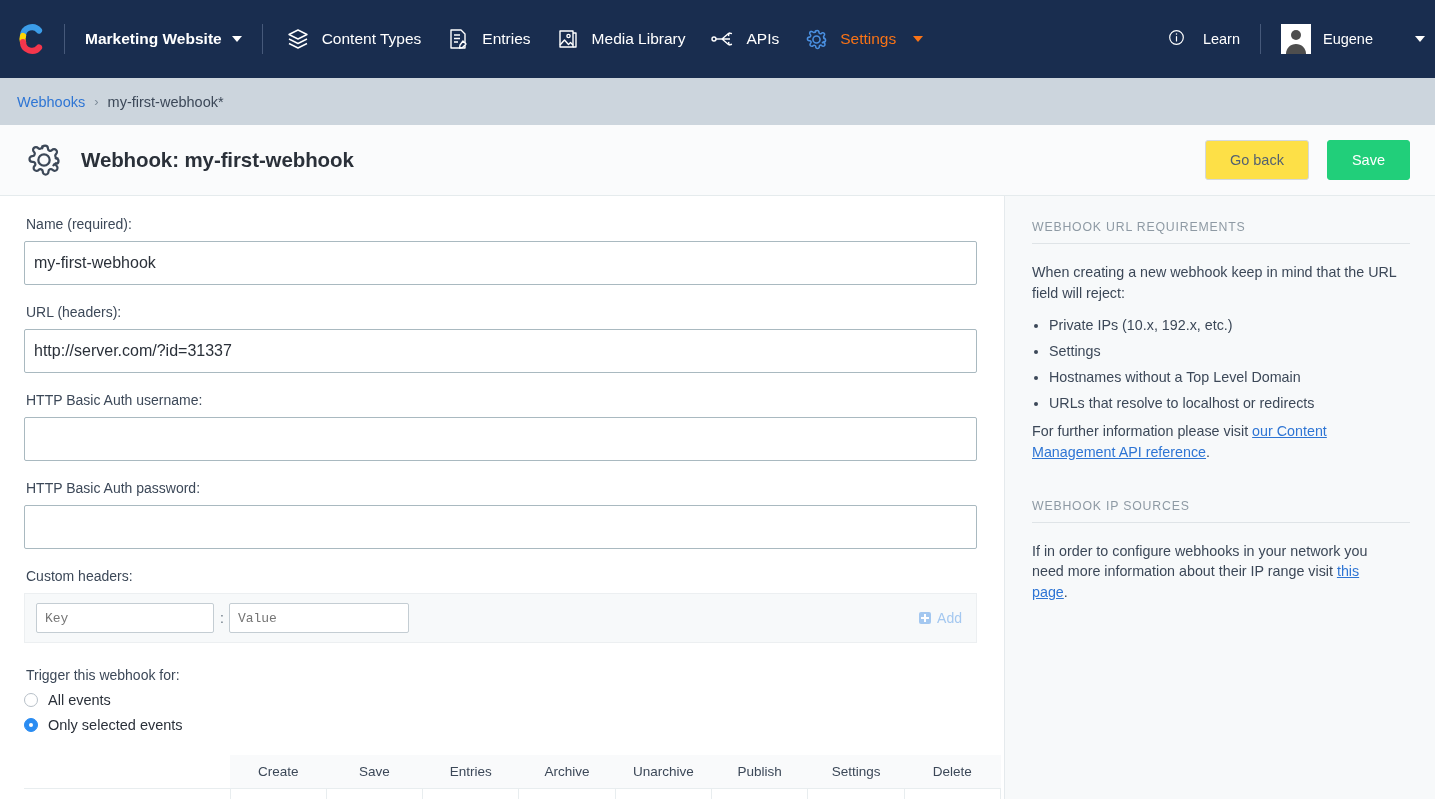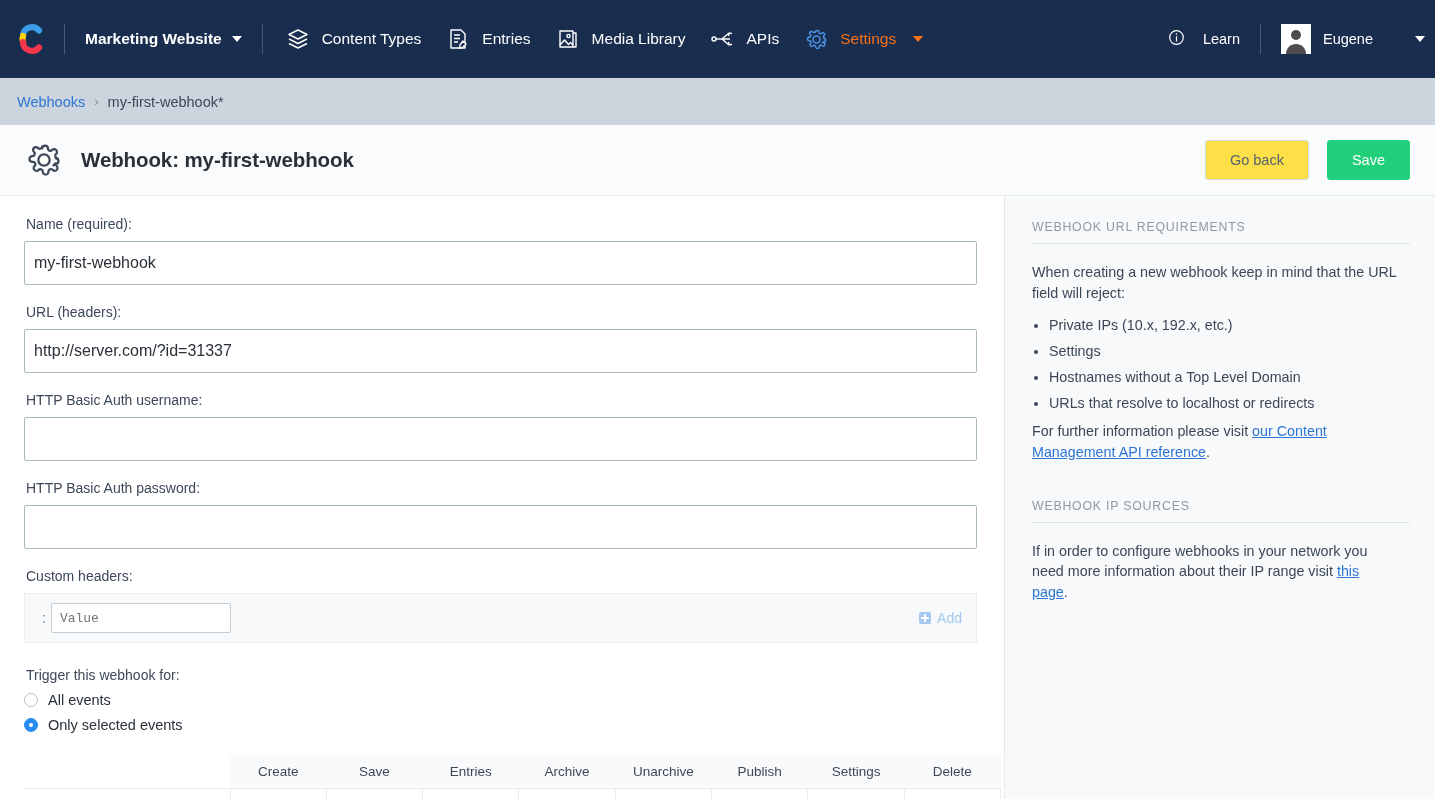--- a/index.html
+++ b/index.html
@@ -306,20 +306,21 @@
     </div>
 
     <div class="field-group">
       <div class="field-label">HTTP Basic Auth password:</div>
       <input class="text-input" type="password" value="" style="">
     </div>
 
     <div class="field-group">
       <div class="field-label">Custom headers:</div>
       <div class="headers-bar">
+        <input class="mono-input key" type="text" placeholder="Key" style="">
         <span class="colon-sep">:</span>
         <input class="mono-input value" type="text" placeholder="Value" style="">
         <span class="add-link">
           <span class="plus-box"></span>
           <span>Add</span>
         </span>
       </div>
     </div>
 
     <div class="field-group" style="margin-top:24px">

